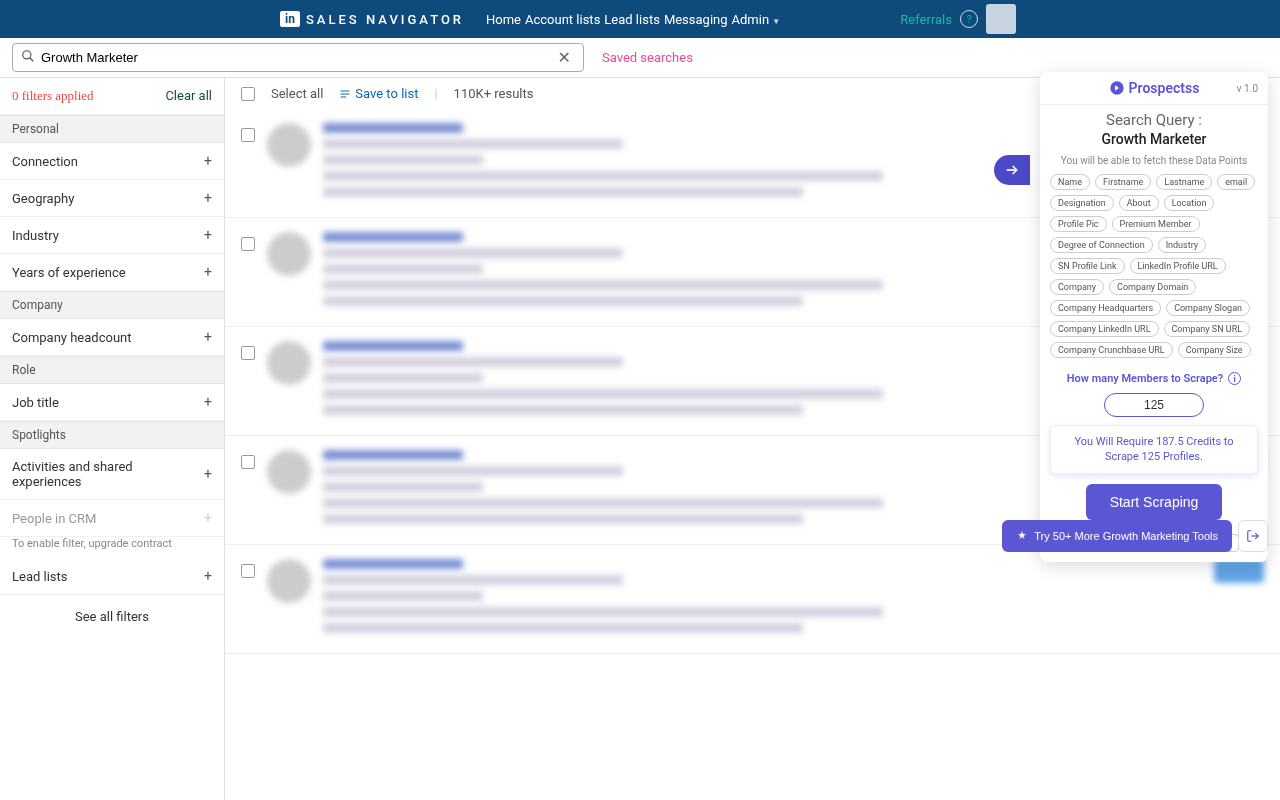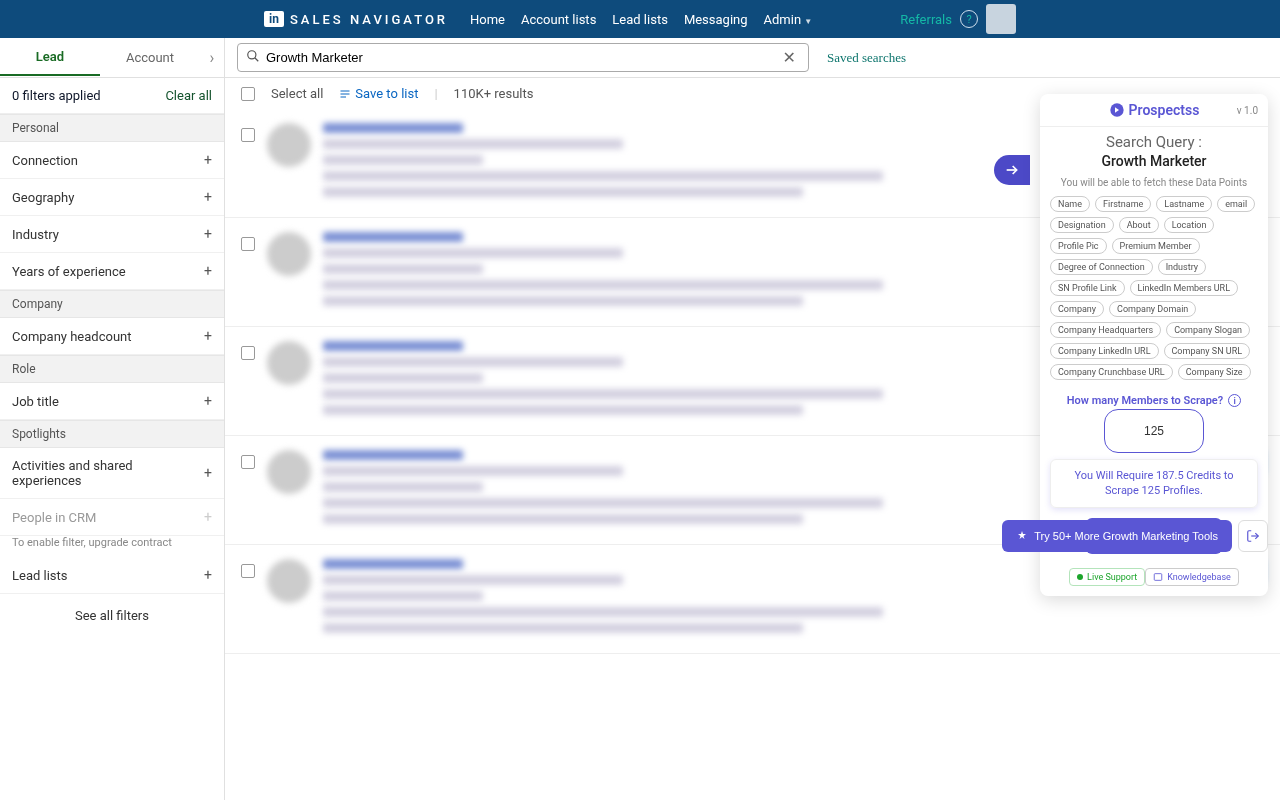--- a/index.html
+++ b/index.html
@@ -1,48 +1,48 @@
 <!DOCTYPE html>
 <html><head>
   <meta charset="utf-8">
   <style>
     * { margin: 0; padding: 0; box-sizing: border-box; }
     body { font-family: -apple-system, BlinkMacSystemFont, "Segoe UI", Roboto, Arial, sans-serif; background: #fff; color: #333; width: 1280px; height: 800px; overflow: hidden; }
     
     
     .topbar { height: 38px; background: #0e4b7c; display: flex; align-items: center; padding: 0 264px; color: #fff; gap: 22px; }
     .topbar-logo { display: flex; align-items: center; gap: 6px; }
-    .in-badge { width: 20px; height: 16px; background: #fff; color: #0e4b7c; font-weight: 700; font-size: 12px; display: flex; align-items: center; justify-content: center; border-radius: 2px; }
+    .in-badge { width: 20px; height: 16px; background: #fff; color: #0e4b7c; font-weight: 700; font-size: 12px; display: flex; align-items: center; justify-content: center; border-radius: 2px; margin-left: 16px; }
     .brand-text { font-size: 13px; letter-spacing: 3px; font-weight: 500; }
-    .nav-links { display: flex; gap: 16px; font-size: 13px; }
+    .nav-links { display: flex; gap: 4px; font-size: 13px; }
     .nav-link { cursor: pointer; }
     .topbar-right { margin-left: auto; display: flex; align-items: center; gap: 8px; color: #14b8a6; font-size: 13px; }
     .help-circle { width: 18px; height: 18px; border: 1.5px solid #cedeed; border-radius: 50%; display: flex; align-items: center; justify-content: center; font-size: 11px; }
     .avatar-square { width: 30px; height: 30px; background: #c8d4df; border-radius: 3px; }
     .dropdown-chevron { font-size: 8px; opacity: .8; }
 
     
     .secondary { display: flex; align-items: center; height: 40px; border-bottom: 1px solid #e0e0e0; }
     .tabs { display: flex; width: 225px; border-right: 1px solid #e0e0e0; height: 100%; align-items: center; position: relative; }
     .tab { flex: 1; text-align: center; font-size: 13px; color: #666; padding: 10px 0; cursor: pointer; }
     .tab.active { color: #196b24; font-weight: 600; border-bottom: 2px solid #196b24; }
     .tab-chevron { width: 24px; text-align: center; color: #888; cursor: pointer; }
     .search-wrap { flex: 1; display: flex; align-items: center; padding: 0 12px; gap: 18px; }
     .search-box { flex: 1; max-width: 572px; display: flex; align-items: center; border: 1px solid #aaa; border-radius: 4px; padding: 4px 8px; gap: 6px; }
     .search-icon { color: #555; }
     .search-input { border: none; outline: none; font-size: 13px; flex: 1; }
     .clear-x { color: #666; cursor: pointer; padding: 0 4px; }
-    .saved-link { color: #0f766e; font-size: 13px; cursor: pointer; font-family: Liberation Serif, serif; }
+    .saved-link { color: #ec4899; font-size: 13px; cursor: pointer; }
     .arrow-btn { position:absolute; right: 250px; top: 155px; width: 36px; height: 30px; background: #4c49c7; border-radius: 15px 0 0 15px; display: flex; align-items:center; justify-content:center; color:#fff; cursor:pointer;}
 
     
     .layout { display: flex; height: calc(100% - 78px); }
     .sidebar { width: 225px; border-right: 1px solid #e0e0e0; overflow-y: auto; font-size: 13px; color: #333; }
     .filters-row { display: flex; justify-content: space-between; padding: 10px 12px; border-bottom: 1px solid #eee; }
-    .filters-count { color: #0f172a; }
+    .filters-count { color: #ef4444; font-family: Liberation Serif, serif; }
     .clear-all { color: #14532d; cursor: pointer; }
     .section-head { background: #f2f2f2; padding: 6px 12px; font-size: 12px; color: #555; border-top: 1px solid #e6e6e6; border-bottom: 1px solid #e6e6e6; }
     .filter-item { display: flex; justify-content: space-between; align-items:center; padding: 10px 12px; border-bottom: 1px solid #f0f0f0; cursor: pointer; }
     .filter-item.disabled { color: #999; }
     .plus-icon { font-size: 14px; color: #555; }
     .sub-note { font-size: 11px; color: #888; padding: 0 12px 8px; }
     .see-all { text-align: center; padding: 14px; font-size: 13px; color: #333; cursor:pointer; }
 
     .main { flex: 1; background: #fff; overflow-y: auto; }
     .actions-row { display: flex; align-items:center; gap: 16px; padding: 8px 16px; font-size: 13px; color: #555; }
@@ -51,33 +51,33 @@
     .divider-v { color: #ccc; }
     .results-list { }
     .result-row { display: flex; gap: 12px; padding: 14px 16px; border-bottom: 1px solid #eee; }
     .row-checkbox { flex-shrink: 0; padding-top: 4px; }
     .row-avatar { width: 44px; height: 44px; background: #ccc; border-radius: 50%; flex-shrink: 0; filter: blur(3px); }
     .row-body { flex: 1; }
     .blur-line { height: 10px; background: #d3d0e0; border-radius: 2px; margin-bottom: 6px; filter: blur(3px); }
     .row-badge { width: 50px; height: 24px; background:#61a5e8; border-radius:4px; filter: blur(3px); }
 
     
-    .panel { position: absolute; right: 12px; top: 94px; width: 228px; background: #fff; border-radius: 8px; box-shadow: 0 4px 18px rgba(0,0,0,0.15); z-index: 50; font-size: 12px; }
+    .panel { position: absolute; right: 12px; top: 72px; width: 228px; background: #fff; border-radius: 8px; box-shadow: 0 4px 18px rgba(0,0,0,0.15); z-index: 50; font-size: 12px; }
     .panel-head { display:flex; align-items:center; justify-content:center; gap:6px; padding: 8px; border-bottom: 1px solid #eee; position:relative;}
     .panel-logo { color: #5a56d4; font-weight: 600; font-size: 14px; display:flex; align-items:center; gap:4px;}
     .panel-ver { position:absolute; right:10px; color:#888; font-size:10px; }
     .panel-title { text-align:center; padding: 6px 10px 0; }
     .query-label { color:#666; font-size: 15px; }
     .query-val { color:#222; font-size:14px; font-weight:500; margin-top:2px;}
     .fetch-note { text-align:center; color:#888; font-size:10px; padding: 8px 10px 4px; }
     .pills { display:flex; flex-wrap:wrap; gap:5px; padding: 4px 10px 8px; justify-content:flex-start; }
     .pill { border:1px solid #ccc; border-radius: 10px; padding: 2px 7px; font-size: 9px; color:#555; white-space:nowrap; }
     .howmany { text-align:center; color:#5a56d4; font-weight:600; font-size:11px; padding-top: 6px; display:flex; align-items:center; justify-content:center; gap:5px;}
     .info-i { width:13px; height:13px; border:1.5px solid #5a56d4; border-radius:50%; font-size:9px; color:#5a56d4; display:flex;align-items:center;justify-content:center;}
-    .count-input { display:block; margin: 2px auto; width:100px; text-align:center; border:1px solid #5a56d4; border-radius:14px; padding:14px; font-size:12px; color:#333;}
+    .count-input { display:block; margin: 8px auto; width:100px; text-align:center; border:1px solid #5a56d4; border-radius:14px; padding:4px; font-size:12px; color:#333;}
     .credit-box { margin: 6px 10px; border:1px solid #eee; box-shadow: 0 2px 6px rgba(100,90,220,0.18); border-radius:6px; padding:8px; text-align:center; color:#5a56d4; font-size:11px; line-height:1.4;}
     .start-btn { display:block; margin: 10px auto; background:#5a56d4; color:#fff; border:none; border-radius:6px; padding:10px 24px; font-size:14px; font-weight:500; cursor:pointer;}
     .support-row { display:flex; justify-content:center; padding: 4px 8px 10px;}
     .sup-btn { border:1px solid #ccc; border-radius:4px; padding:3px 7px; font-size:9px; display:flex; align-items:center; gap:4px; cursor:pointer; color:#5a56d4;}
     .sup-btn.green { color:#1da52c; border-color:#b4e4bb;}
     .green-dot { width:6px;height:6px;background:#1da52c;border-radius:50%;}
     .bottom-bar { position:absolute; right:12px; top: 520px; display:flex; gap:6px; z-index:50;}
     .try-btn { background:#5a56d4; color:#fff; border:none; border-radius:6px; padding:8px 14px; font-size:11px; cursor:pointer; display:flex;align-items:center;gap:6px;}
     .logout-btn { width:30px; height:32px; border:1px solid #ddd; border-radius:6px; display:flex;align-items:center;justify-content:center; color:#5a56d4; cursor:pointer;}
   </style>
@@ -97,25 +97,20 @@
     <span class="nav-link"><span>Admin</span> <span class="dropdown-chevron">▼</span></span>
   </div>
   <div class="topbar-right">
     <span>Referrals</span>
     <span class="help-circle">?</span>
     <span class="avatar-square"></span>
   </div>
 </div>
 
 <div class="secondary">
-  <div class="tabs">
-    <div class="tab active">Lead</div>
-    <div class="tab">Account</div>
-    <div class="tab-chevron">›</div>
-  </div>
   <div class="search-wrap">
     <div class="search-box">
       <span class="search-icon">
         <svg width="14" height="14" viewBox="0 0 24 24" fill="none" stroke="currentColor" stroke-width="2">
             <circle cx="10" cy="10" r="7"></circle>
             <line x1="21" y1="21" x2="15" y2="15"></line>
           </svg>
       </span>
       <input class="search-input" value="Growth Marketer" style="">
       <span class="clear-x">✕</span>
@@ -280,21 +275,21 @@
       <span class="pill">Lastname</span>
       <span class="pill">email</span>
       <span class="pill">Designation</span>
       <span class="pill">About</span>
       <span class="pill">Location</span>
       <span class="pill">Profile Pic</span>
       <span class="pill">Premium Member</span>
       <span class="pill">Degree of Connection</span>
       <span class="pill">Industry</span>
       <span class="pill">SN Profile Link</span>
-      <span class="pill">LinkedIn Members URL</span>
+      <span class="pill">LinkedIn Profile URL</span>
       <span class="pill">Company</span>
       <span class="pill">Company Domain</span>
       <span class="pill">Company Headquarters</span>
       <span class="pill">Company Slogan</span>
       <span class="pill">Company LinkedIn URL</span>
       <span class="pill">Company SN URL</span>
       <span class="pill">Company Crunchbase URL</span>
       <span class="pill">Company Size</span>
     </div>
   <div class="howmany">

